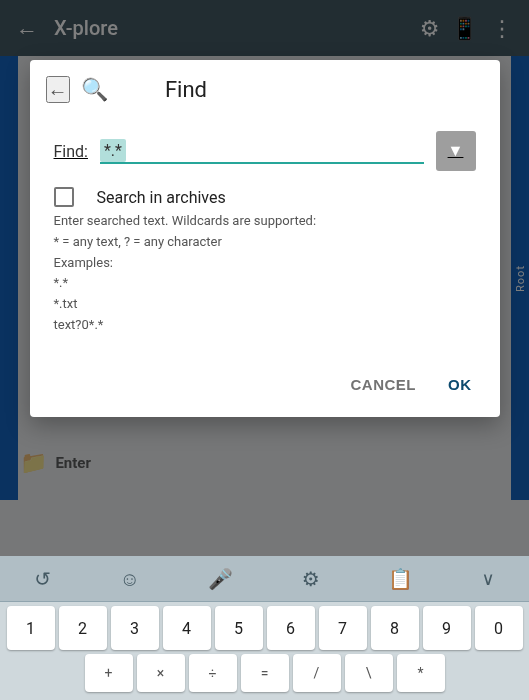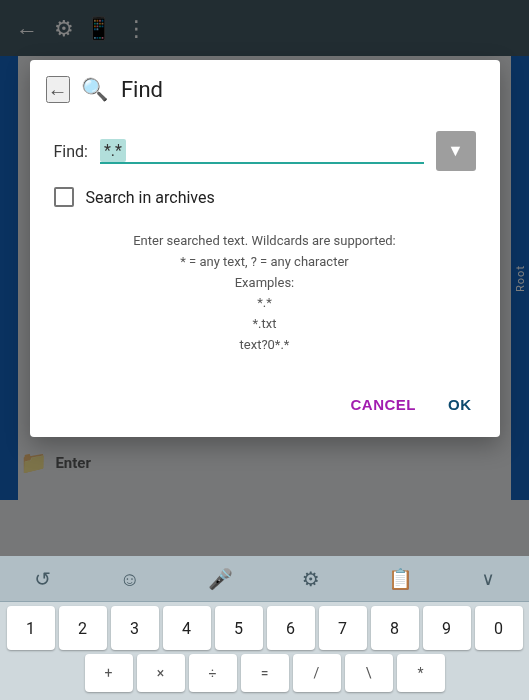--- a/index.html
+++ b/index.html
@@ -80,31 +80,33 @@
 
     .modal-search-icon {
       color: #555;
       font-size: 22px;
     }
 
     .modal-title {
       font-size: 22px;
       font-weight: 400;
       color: #212121;
+      margin-left: 44px;
     }
 
     .modal-body {
       padding: 16px 24px 8px 24px;
     }
 
     .find-row {
       display: flex;
       align-items: center;
       gap: 12px;
       margin-bottom: 16px;
+      text-decoration: underline;
     }
 
     .find-label {
       font-size: 16px;
       color: #333;
       font-weight: 400;
       white-space: nowrap;
     }
 
     .find-input-wrapper {
@@ -132,22 +134,22 @@
       align-items: center;
       justify-content: center;
       cursor: pointer;
       color: white;
       font-size: 16px;
     }
 
     .checkbox-row {
       display: flex;
       align-items: center;
-      gap: 12px;
-      margin-bottom: 24px;
+      gap: 23px;
+      margin-bottom: 4px;
     }
 
     .checkbox-box {
       width: 20px;
       height: 20px;
       border: 2px solid #757575;
       border-radius: 2px;
       background: white;
       flex-shrink: 0;
     }
@@ -167,21 +169,21 @@
     .modal-actions {
       display: flex;
       justify-content: flex-end;
       padding: 16px 24px 16px 24px;
       gap: 24px;
     }
 
     .btn-cancel {
       background: none;
       border: none;
-      color: #a21caf;
+      color: #737373;
       font-size: 15px;
       font-weight: 700;
       letter-spacing: 0.5px;
       cursor: pointer;
       padding: 8px 4px;
       text-transform: uppercase;
     }
 
     .btn-ok {
       background: none;
@@ -293,20 +295,21 @@
       background: #1565c0;
       bottom: 200px;
     }
   </style>
 </head>
 <body>
 
 <div class="app-background">
   <div class="app-topbar">
     <span style="color:white;font-size:22px;cursor:pointer;">←</span>
+    <span class="app-topbar-title">X-plore</span>
     <div class="app-topbar-icons">
 
       <span style="color:white;font-size:22px;">⚙</span>
 
       <span style="color:white;font-size:22px;">📱</span>
 
       <span style="color:white;font-size:22px;">⋮</span>
     </div>
   </div>
 </div>
@@ -341,21 +344,21 @@
         <button class="find-dropdown-btn">
           <span>▼</span>
         </button>
       </div>
 
       <div class="checkbox-row">
         <div class="checkbox-box"></div>
         <span class="checkbox-label">Search in archives</span>
       </div>
 
-      <div class="help-text" style="white-space:pre-line;text-align:center;">Enter searched text. Wildcards are supported:
+      <div class="help-text" style="white-space:pre-line;">Enter searched text. Wildcards are supported:
 * = any text, ? = any character
 Examples:
 *.*
 *.txt
 text?0*.*</div>
 
     </div>
 
     <div class="modal-actions">
       <button class="btn-cancel">CANCEL</button>

